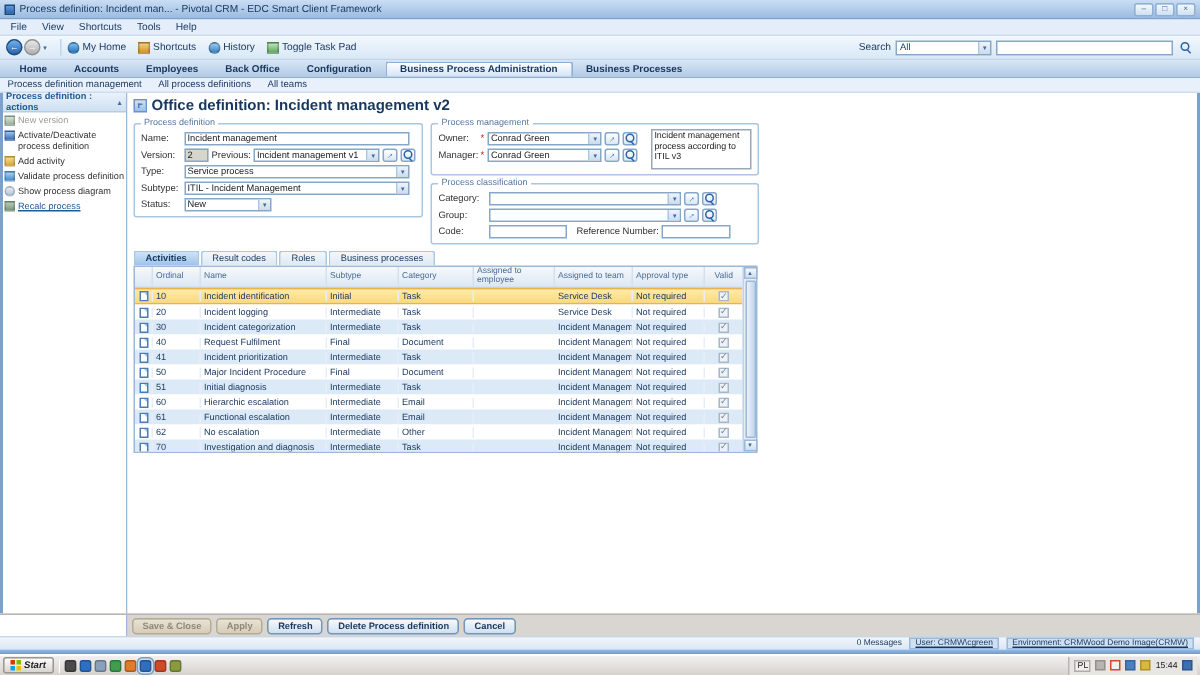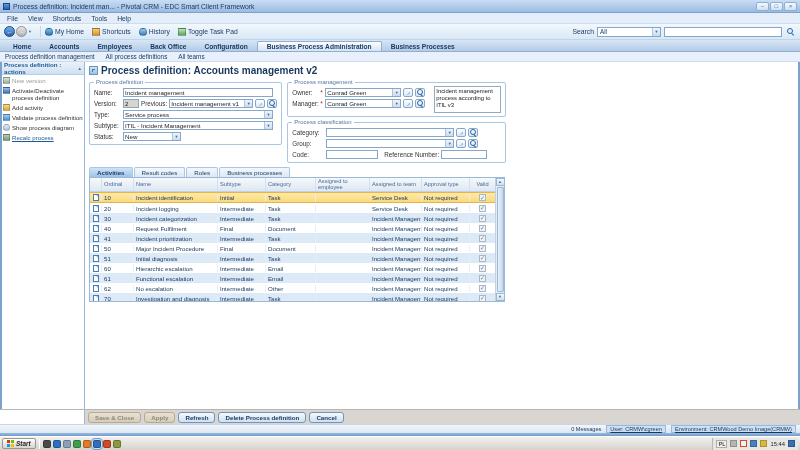--- a/index.html
+++ b/index.html
@@ -260,21 +260,21 @@
           <div class="sitem link">
             <i class="sicon i-recalc-icon"></i>
             <span class="lbl">Recalc process</span>
           </div>
       </div>
     </div>
 
     <div class="main">
       <div class="pagehead">
         <span class="phicon"></span>
-        <span class="ptitle">Process definition: Accounts management v2</span>
+        <span class="ptitle">Office definition: Incident management v2</span>
       </div>
 
       <div class="formarea">
 
         <fieldset class="fs-def">
           <legend>Process definition</legend>
           <div class="frow">
             <span class="flabel">Name:</span>
             <span class="tin" style="width:150px;display:inline-flex;align-items:center;">Incident management</span>
           </div>

